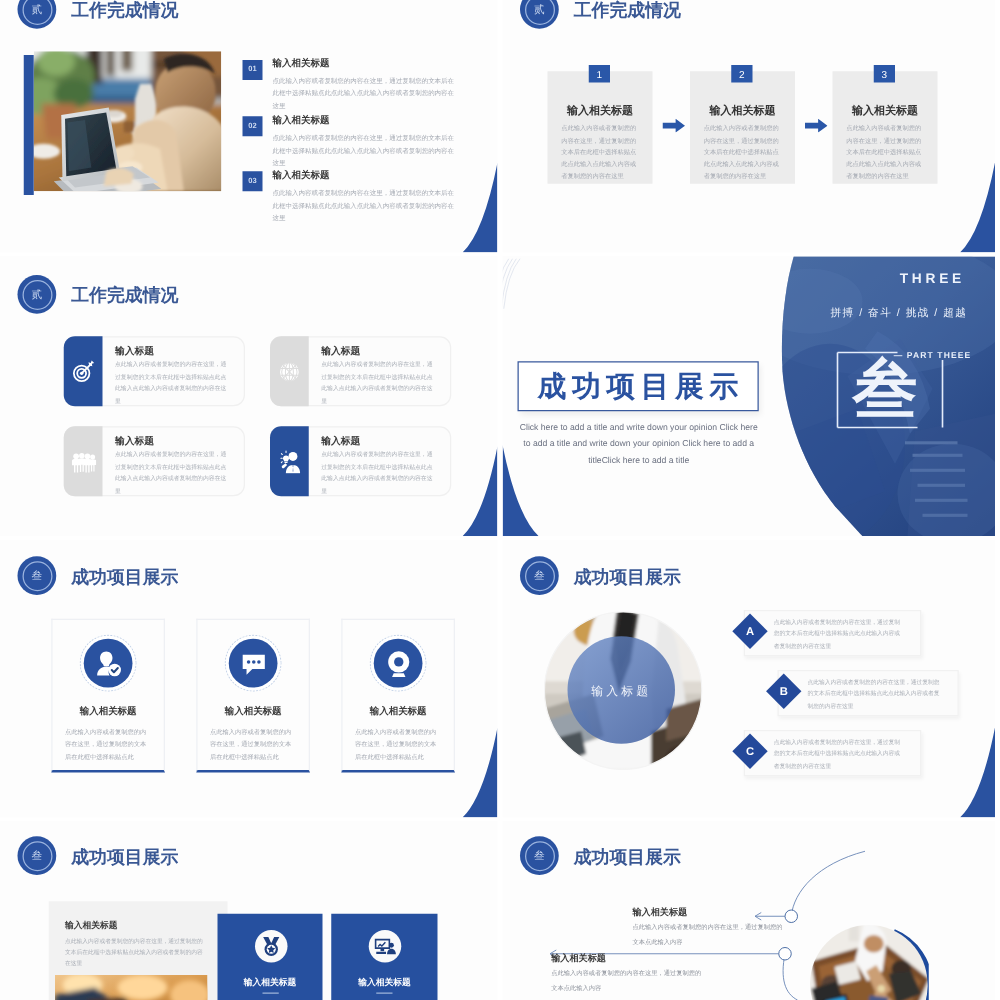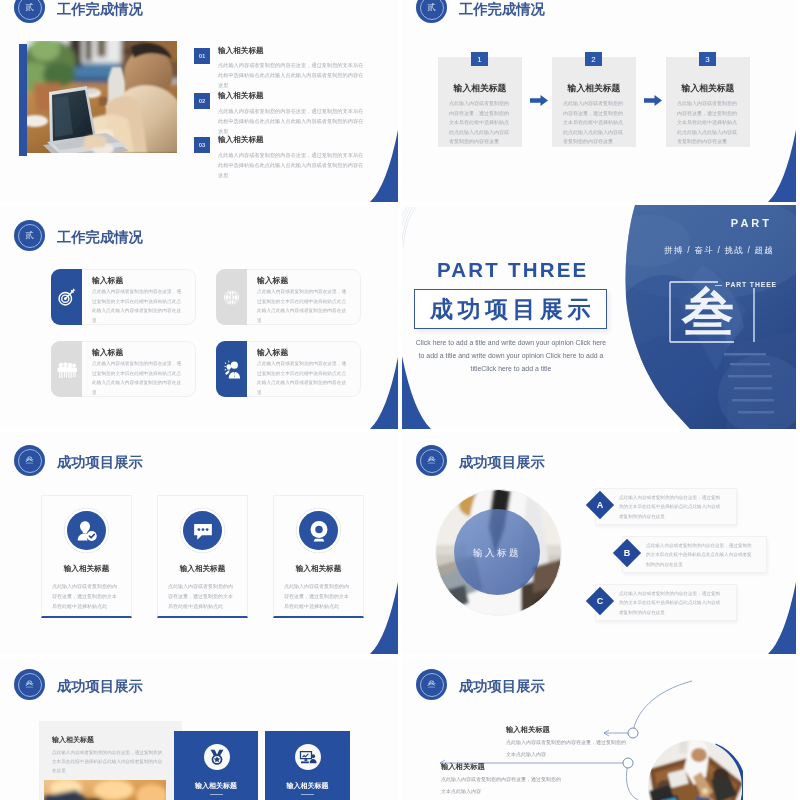--- a/index.html
+++ b/index.html
@@ -383,23 +383,22 @@
     <g fill="none" stroke="#d8dee9" stroke-width="0.55">
       <path d="M14 2 Q4 14 1 42"></path>
         <path d="M11 2 Q2 14 -1 42"></path>
         <path d="M8 2 Q-1 14 -4 42"></path>
         <path d="M5 2 Q-4 14 -7 42"></path>
     </g>
     </svg>
   <svg style="position:absolute;left:0;bottom:0;" width="29" height="73" viewBox="0 0 29 73">
     <path d="M0 0 L0 73 L29 73 Q11.6 56.9 0 0 Z" fill="#2a52a0"></path>
     </svg>
-  <div class="s4-logo" style="right:24px;top:12px;">PART</div>
+  <div class="s4-logo" style="right:24px;top:12px;">THREE</div>
   <div class="s4-slogan" style="right:22px;top:40px;">拼搏 / 奋斗 / 挑战 / 超越</div>
-  <div class="s4-en" style="left:35px;top:55px;">PART  THREE</div>
   <div class="s4-cnbox" style="left:12px;top:84px;width:191px;height:38px;">
       <span class="s4-cn">成功项目展示</span>
     </div>
   <div class="s4-desc" style="left:13px;top:132px;width:192px;">Click here to add a title and write down your opinion Click here to add a title and write down your opinion Click here to add a titleClick here to add a title</div>
   <div style="position:absolute;left:262px;top:71px;width:100px;height:72px;">
     <svg style="position:absolute;left:0;top:0;" width="100" height="72" viewBox="0 0 100 72">
       <g fill="none" stroke="#e4ecfa" stroke-width="1.3">
         <path d="M6 6 H54"></path>
           <path d="M6 6 V66"></path>
           <path d="M6 66 H70"></path>

